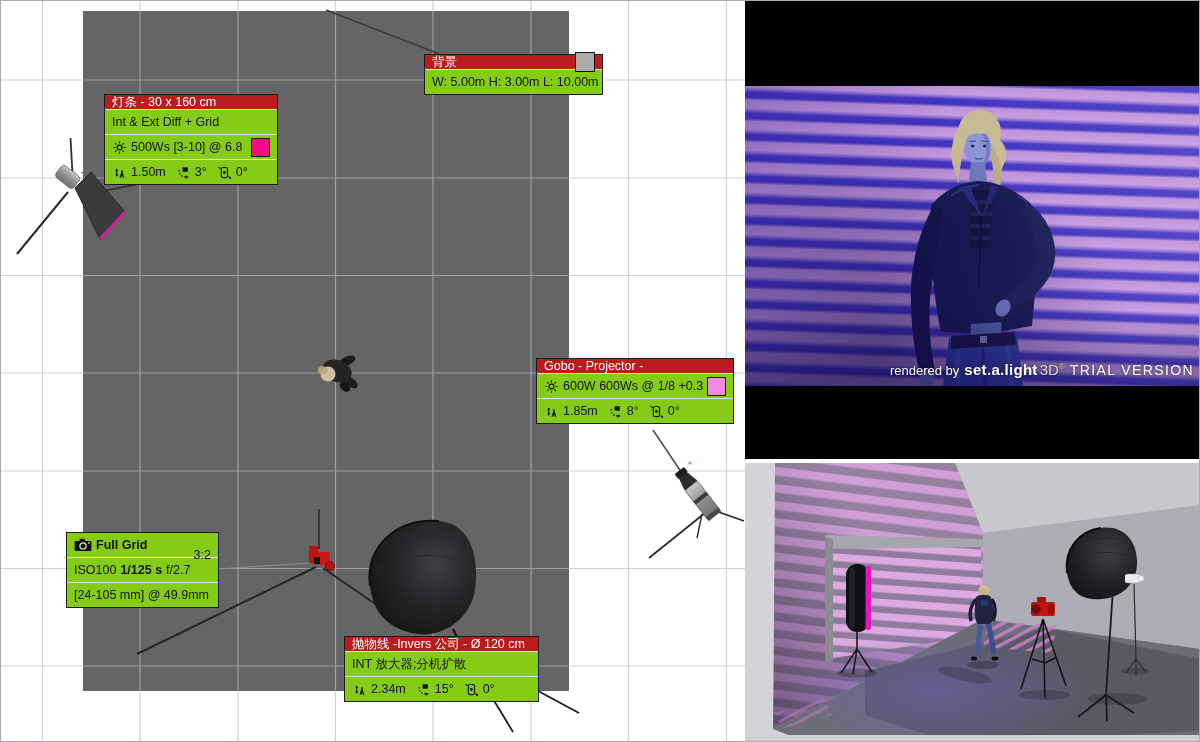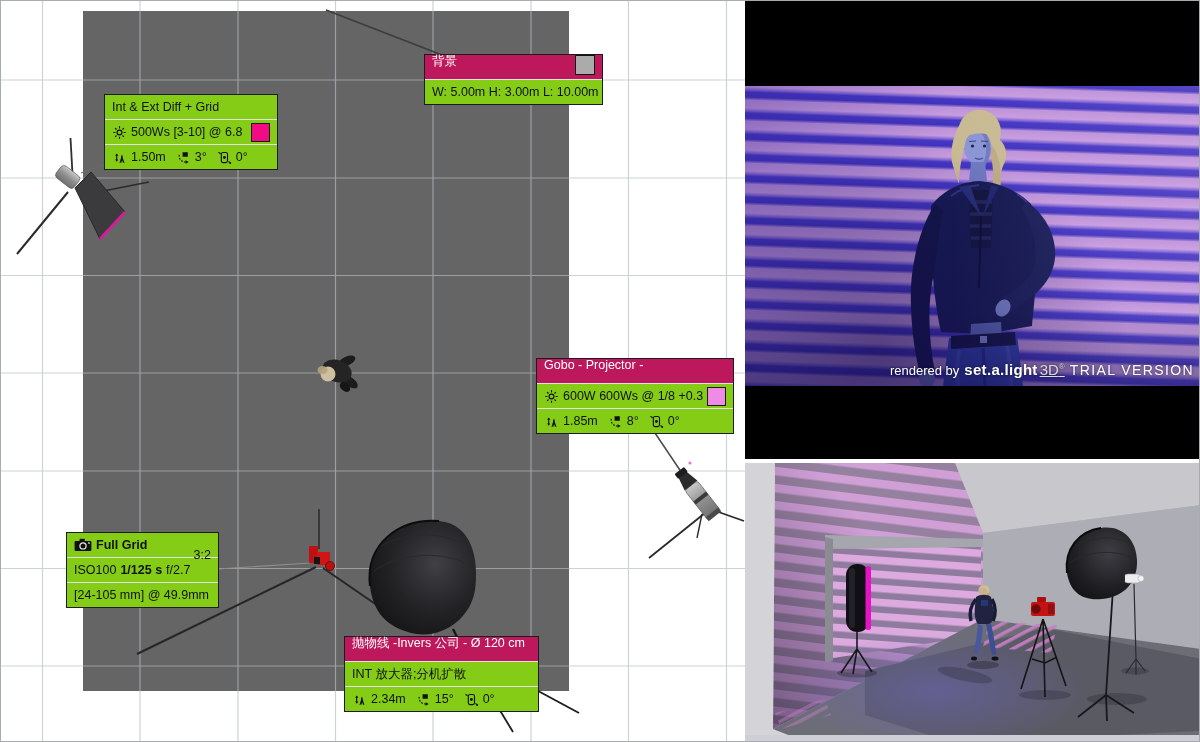--- a/index.html
+++ b/index.html
@@ -3,21 +3,21 @@
 <meta charset="utf-8">
 <style>
   html,body{margin:0;padding:0;background:#e8e8e8;}
   #app{position:relative;width:1200px;height:742px;background:#ffffff;border:1px solid #a6acb2;box-sizing:border-box;overflow:hidden;
        font-family:"Liberation Sans","DejaVu Sans",sans-serif;}
   
   #plan-wrap{position:absolute;left:0;top:0;width:744px;height:742px;}
   #plan-wrap svg{display:block;}
   
   .tt{position:absolute;border:1px solid #1c1c1c;font-size:12.5px;color:#111;line-height:1;white-space:nowrap;}
-  .tt-h{background:#be185d;color:#fff;height:24px;display:flex;padding:0 7px;}
+  .tt-h{background:#b91c1c;color:#fff;height:14px;display:flex;align-items:center;padding:0 7px;}
   .tt-r{background:#84cc16;border-top:1px solid #e2e2e2;height:24px;display:flex;align-items:center;gap:4px;padding:0 7px;}
   .tt-r:first-child{border-top:none;}
   .swatch{width:17px;height:17px;border:1px solid #1c1c1c;margin-left:auto;flex:0 0 auto;}
   .hswatch{width:18px;height:18px;border:1px solid #111;margin-left:auto;flex:0 0 auto;}
   .ic{display:inline-flex;width:15px;height:15px;flex:0 0 auto;}
   .ic.g{margin-left:6px;}
   .b{font-weight:bold;}
   .ml{margin-left:auto;margin-top:20px;}
   
   #panel-top{position:absolute;left:744px;top:0;width:456px;height:458px;background:#000;overflow:hidden;}
@@ -26,21 +26,21 @@
     background:repeating-linear-gradient(to bottom,#bd92d8 0px,#c79ce0 8px,#8267d2 11px,#4537c6 13px,#4033ba 18px,#8a6cd4 20px,#bd92d8 21px);}
   #photo-overlay{position:absolute;inset:0;
     background:
       radial-gradient(ellipse at 30% 88%, rgba(18,10,70,0.50), rgba(0,0,0,0) 55%),
       linear-gradient(to top, rgba(20,14,76,0.45), rgba(0,0,0,0) 25%),
       linear-gradient(to right, rgba(40,24,130,0.30), rgba(0,0,0,0) 45%, rgba(242,214,250,0.10));}
   #photo-model{position:absolute;inset:0;}
   #watermark{position:absolute;right:7px;bottom:8px;color:#fff;text-shadow:0 0 3px rgba(0,0,0,.6);display:flex;align-items:baseline;gap:5px;}
   .wm-pre{font-size:13px;}
   .wm-brand{font-size:15px;font-weight:bold;letter-spacing:.3px;}
-  .wm-3d{font-size:15px;color:#dcdcdc;font-weight:normal;margin-left:-3px;text-decoration:underline;}
+  .wm-3d{font-size:15px;color:#dcdcdc;font-weight:normal;margin-left:-3px;}
   .wm-reg{font-size:8px;vertical-align:super;color:#cfcfcf;}
   .wm-trial{font-size:14px;letter-spacing:1.4px;}
   #panel-bottom{position:absolute;left:744px;top:462px;width:456px;height:280px;background:#b2b2b9;overflow:hidden;}
 </style>
 </head>
 <body>
 
 <svg width="0" height="0" style="position:absolute" aria-hidden="true">
   <defs>
     <symbol id="i-sun" viewBox="0 0 16 16">
@@ -153,20 +153,23 @@
           <path d="M-8 -26L-5 -40L5 -40L8 -26Z" fill="#2b2b2e"></path>
           <rect x="-6" y="-45" width="12" height="6" rx="1" fill="#1c1c1f"></rect>
           <rect x="-8" y="-12" width="16" height="4" fill="#3a3a3d"></rect>
           <rect x="-8" y="8" width="16" height="5" fill="#4a4a4d"></rect>
         </g>
         <circle cx="689" cy="462" r="1.6" fill="#e060c0" opacity=".85"></circle>
       </g>
     </svg>
 
     <div class="tt" style="left:103px;top:93px;width:172px">
+      <div class="tt-h">
+          <span>灯条 - 30 x 160 cm</span>
+        </div>
       <div class="tt-r">
           <span>Int &amp; Ext Diff + Grid</span>
         </div>
       <div class="tt-r">
         <span class="ic">
             <svg width="15" height="15">
               <use href="#i-sun"></use>
             </svg>
           </span>
         <span>500Ws [3-10] @ 6.8</span>

